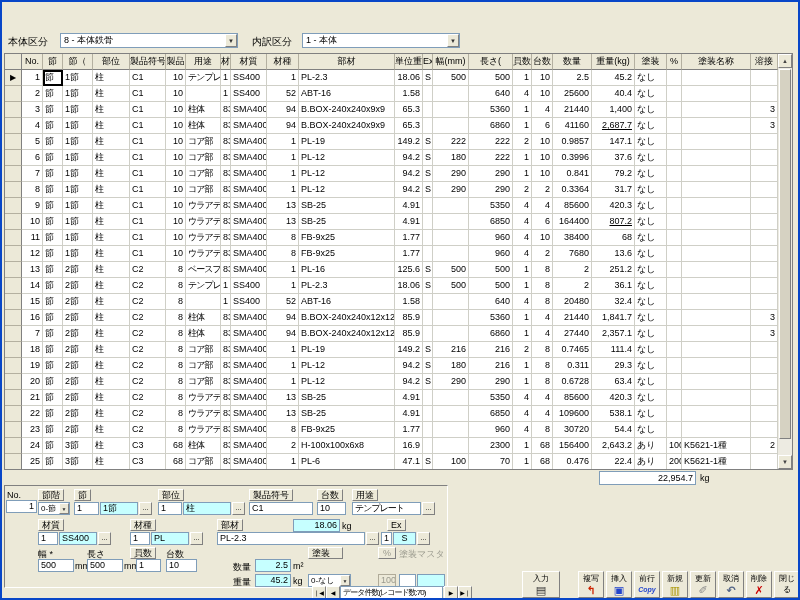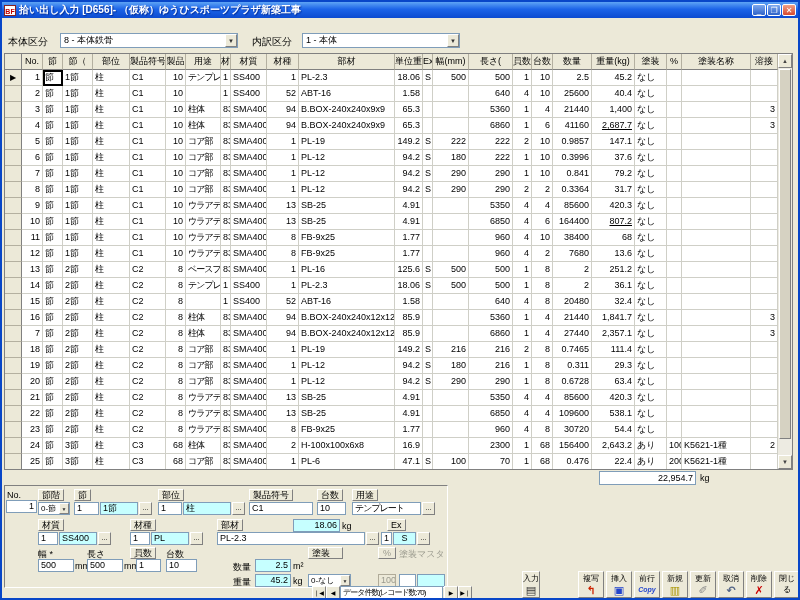--- a/index.html
+++ b/index.html
@@ -80,29 +80,20 @@
   .abtn{position:absolute;top:569px;height:27px;background:#ECE9D8;border:1px solid;
     border-color:#fff #808080 #808080 #fff;font-size:8px;text-align:center;padding-top:1px;cursor:default;}
   .abtn .ic{display:block;font-size:11px;line-height:12px;font-weight:bold;}
   .abtn .ic.txt{font-size:7px;font-style:italic;}
 </style>
 </head>
 <body>
 
 <div class="window">
 
-  <div class="titlebar">
-    <span class="appicon">BF</span>
-    <span class="title">拾い出し入力 [D656]- （仮称）ゆうひスポーツプラザ新築工事</span>
-    <span class="winbtns">
-      <span class="wbtn">_</span>
-      <span class="wbtn">❐</span>
-      <span class="wbtn close">✕</span>
-    </span>
-  </div>
 
 
   <div class="toolbar">
     <span class="tlabel" style="left:6px">本体区分</span>
     <div class="combo" style="left:58px;width:178px">
       <span class="combo-text">8 - 本体鉄骨</span>
       <span class="combo-arrow">▼</span>
     </div>
     <span class="tlabel" style="left:250px">内訳区分</span>
     <div class="combo" style="left:300px;width:158px">
@@ -887,21 +878,21 @@
   <div class="ffield" style="left:397px;top:572px;width:17px"></div>
   <div class="ffield cyan" style="left:415px;top:572px;width:28px"></div>
 
   <div class="navbtn" style="left:310px">❘<span>◀</span></div>
   <div class="navbtn" style="left:324px">◀</div>
   <div class="navbox">データ件数(レコード数:70)</div>
   <div class="navbtn" style="left:442px">▶</div>
   <div class="navbtn" style="left:456px"><span>▶</span>❘</div>
 
   <div id="abtns">
-      <div class="abtn" style="left: 520px; width: 18px;"><span>入力</span><span class="ic" style="color: rgb(51, 51, 51);">▤</span></div>
+      <div class="abtn" style="left: 520px; width: 38px;"><span>入力</span><span class="ic" style="color: rgb(51, 51, 51);">▤</span></div>
       <div class="abtn" style="left: 576px; width: 26px;"><span>複写</span><span class="ic" style="color: rgb(204, 34, 0);">↰</span></div>
       <div class="abtn" style="left: 604px; width: 26px;"><span>挿入</span><span class="ic" style="color: rgb(34, 68, 204);">▣</span></div>
       <div class="abtn" style="left: 632px; width: 26px;"><span>前行</span><span class="ic txt" style="color: rgb(34, 68, 204);">Copy</span></div>
       <div class="abtn" style="left: 660px; width: 26px;"><span>新規</span><span class="ic" style="color: rgb(168, 148, 0);">▥</span></div>
       <div class="abtn" style="left: 688px; width: 26px;"><span>更新</span><span class="ic" style="color: rgb(138, 138, 138);">✐</span></div>
       <div class="abtn" style="left: 716px; width: 26px;"><span>取消</span><span class="ic" style="color: rgb(85, 102, 136);">↶</span></div>
       <div class="abtn" style="left: 744px; width: 26px;"><span>削除</span><span class="ic" style="color: rgb(204, 0, 0);">✗</span></div>
       <div class="abtn" style="left: 772px; width: 26px;"><span>閉じる</span><span class="ic" style="color: rgb(51, 51, 68);">◪</span></div>
     </div>
 

